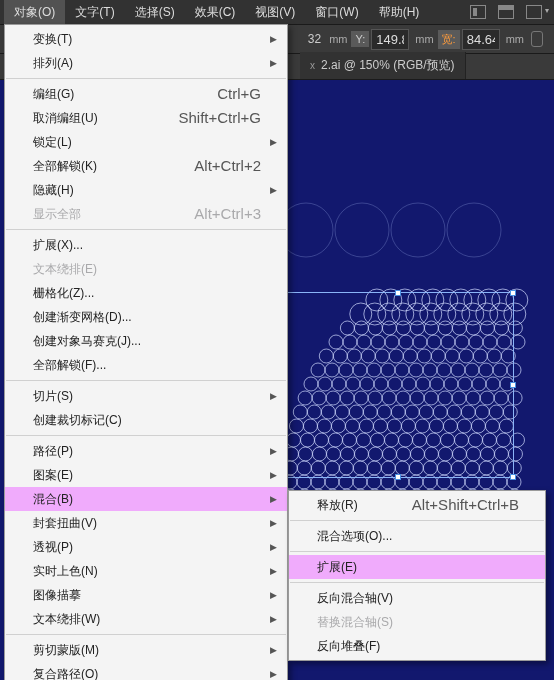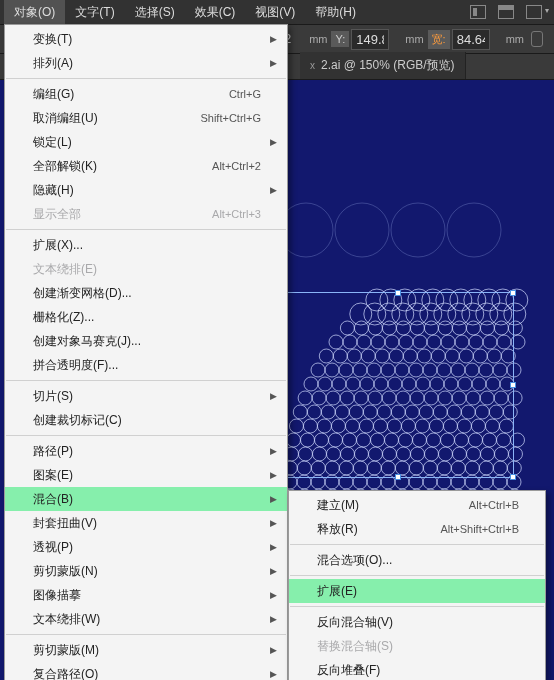--- a/index.html
+++ b/index.html
@@ -10,48 +10,49 @@
 .menu-icons{margin-left:auto;display:flex;gap:12px;padding-right:8px}
 .menu-icon-box{width:16px;height:14px;border:1px solid #888;position:relative}
 .menu-icon-box.a::after{content:'';position:absolute;left:2px;top:2px;width:4px;height:8px;background:#888}
 .menu-icon-box.b::before{content:'';position:absolute;left:0;top:0;right:0;height:4px;background:#888}
 .menu-icon-box.c::after{content:'▾';position:absolute;right:-8px;top:0;color:#aaa;font-size:8px}
 .toolbar{height:30px;background:#3a3a3a;border-top:1px solid #1a1a1a;border-bottom:1px solid #1a1a1a;display:flex;align-items:center;padding:0 8px;gap:4px;color:#ccc;position:relative;z-index:1;justify-content:flex-end}
 .field{display:flex;align-items:center;gap:2px}
 .field-label{background:#5a5a5a;padding:2px 4px;font-size:11px}
 .field-label.orange{color:#ff9c3c}
 .field-input{background:#2a2a2a;border:1px solid #555;padding:2px 4px;width:38px;text-align:right;color:#ddd;font-size:13px}
-.unit{color:#aaa;margin-left:14px;font-size:11px}
+.unit{color:#aaa;margin-left:4px;font-size:11px}
 .link-icon{width:12px;height:16px;border:1px solid #777;border-radius:3px;margin:0 3px}
 .doctabs{height:26px;background:#3a3a3a;border-bottom:1px solid #1a1a1a;display:flex;align-items:flex-end;padding-left:300px;position:relative;z-index:1}
 .tab{background:#323232;padding:5px 10px;color:#ccc;display:flex;align-items:center;gap:6px;border-right:1px solid #222;font-size:11px}
 .tab .x{color:#999;font-size:10px}
 .canvas{position:absolute;left:0;top:80px;right:0;bottom:0;background:#12186e;z-index:0}
 .bbox{position:absolute;left:282px;top:212px;width:232px;height:186px;border:1px solid #8ab4f8}
 .handle{position:absolute;width:6px;height:6px;background:#fff;border:1px solid #4a90e2}
 .dropdown{position:absolute;left:4px;top:24px;width:284px;background:#f4f4f4;border:1px solid #9a9a9a;box-shadow:3px 3px 6px rgba(0,0,0,.4);z-index:10;padding:2px 0}
 .submenu{position:absolute;left:288px;top:490px;width:258px;background:#f4f4f4;border:1px solid #9a9a9a;box-shadow:3px 3px 6px rgba(0,0,0,.4);z-index:11;padding:2px 0}
 .mi{display:flex;align-items:flex-start;padding:4px 26px 4px 28px;color:#222;position:relative;cursor:default;line-height:16px}
-.mi.hl{background:#86efac}
+.mi.hl{background:#f0abfc}
 .mi.dis{color:#a9a9ab}
-.mi .sc{margin-left:auto;color:#555;font-size:11px}
+.mi .sc{margin-left:auto;color:#555;font-size:15px}
 .mi.dis .sc{color:#a9a9ab}
 .mi .arr{position:absolute;right:10px;font-size:9px;color:#555}
 .sep{height:1px;background:#d0d0d0;margin:3px 1px}
 svg.circles{position:absolute;left:280px;top:120px;width:274px;height:360px}
 </style>
 </head>
 <body>
 
 <div class="menubar">
   <div class="menu-item active">对象(O)</div>
   <div class="menu-item">文字(T)</div>
   <div class="menu-item">选择(S)</div>
   <div class="menu-item">效果(C)</div>
   <div class="menu-item">视图(V)</div>
+  <div class="menu-item">窗口(W)</div>
   <div class="menu-item">帮助(H)</div>
   <div class="menu-icons">
     <div class="menu-icon-box a"></div>
     <div class="menu-icon-box b"></div>
     <div class="menu-icon-box c"></div>
   </div>
 </div>
 
 <div class="toolbar">
   <span>32</span>
@@ -408,30 +409,30 @@
       <span class="sc">Alt+Ctrl+3</span>
     </div>
     <div class="sep"></div>
     <div class="mi">
       <span>扩展(X)...</span>
     </div>
     <div class="mi dis">
       <span>文本绕排(E)</span>
     </div>
     <div class="mi">
+      <span>栅格化(Z)...</span>
+    </div>
+    <div class="mi">
       <span>创建渐变网格(D)...</span>
     </div>
     <div class="mi">
-      <span>栅格化(Z)...</span>
-    </div>
-    <div class="mi">
       <span>创建对象马赛克(J)...</span>
     </div>
     <div class="mi">
-      <span>拼合透明度(F)...</span>
+      <span>全部解锁(F)...</span>
     </div>
     <div class="sep"></div>
     <div class="mi">
       <span>切片(S)</span>
       <span class="arr">▶</span>
     </div>
     <div class="mi">
       <span>创建裁切标记(C)</span>
     </div>
     <div class="sep"></div>
@@ -449,21 +450,21 @@
     </div>
     <div class="mi">
       <span>封套扭曲(V)</span>
       <span class="arr">▶</span>
     </div>
     <div class="mi">
       <span>透视(P)</span>
       <span class="arr">▶</span>
     </div>
     <div class="mi">
-      <span>剪切蒙版(N)</span>
+      <span>实时上色(N)</span>
       <span class="arr">▶</span>
     </div>
     <div class="mi">
       <span>图像描摹</span>
       <span class="arr">▶</span>
     </div>
     <div class="mi">
       <span>文本绕排(W)</span>
       <span class="arr">▶</span>
     </div>
@@ -471,24 +472,20 @@
     <div class="mi">
       <span>剪切蒙版(M)</span>
       <span class="arr">▶</span>
     </div>
     <div class="mi">
       <span>复合路径(O)</span>
       <span class="arr">▶</span>
     </div>
   </div>
 <div class="submenu" id="sm">
-    <div class="mi">
-      <span>建立(M)</span>
-      <span class="sc">Alt+Ctrl+B</span>
-    </div>
     <div class="mi">
       <span>释放(R)</span>
       <span class="sc">Alt+Shift+Ctrl+B</span>
     </div>
     <div class="sep"></div>
     <div class="mi">
       <span>混合选项(O)...</span>
     </div>
     <div class="sep"></div>
     <div class="mi hl">

